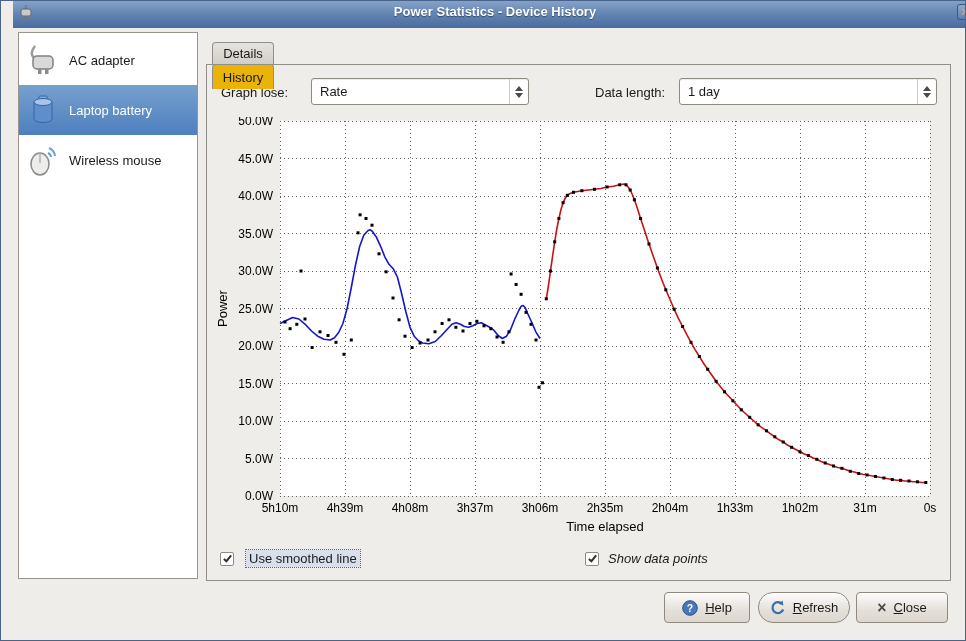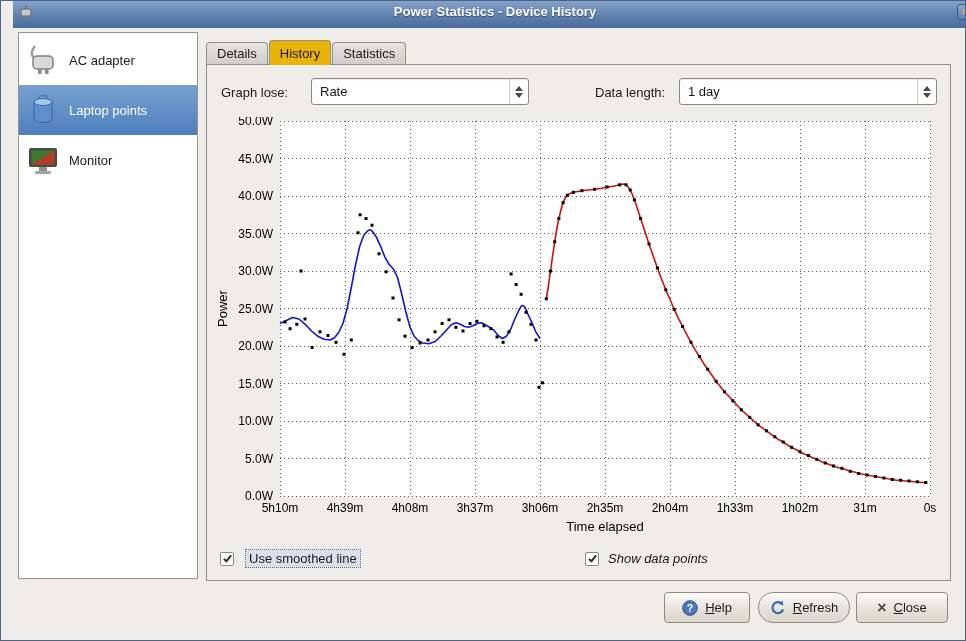--- a/index.html
+++ b/index.html
@@ -21,21 +21,21 @@
 
   
   .sidebar { position:absolute; left:17px; top:31px; width:180px; height:547px;
     background:#fff; border:1px solid #99958D; padding-top:2px; }
   .device-item { height:50px; display:flex; align-items:center; gap:9px; padding:0 7px;
     font-size:13px; cursor:default;text-align:center; }
   .device-item.selected { background:linear-gradient(#76A0CF,#4E7FBE); color:#fff; }
   .device-icon { width:34px; height:34px; flex:0 0 34px; }
 
   
-  .tabs { position:absolute; left:205px; top:39px; display:flex; align-items:flex-start; }
+  .tabs { position:absolute; left:205px; top:39px; display:flex; align-items:center;flex-direction:column; }
   .tab { height:22px; line-height:22px; margin-top:2px; padding:0 10px; font-size:13px;
     background:linear-gradient(#E6E3DE,#D2CEC7); border:1px solid #928F8A; border-bottom:none;
     border-radius:4px 4px 0 0; margin-right:1px; cursor:pointer; }
   .tab.active { height:25px; line-height:25px; margin-top:0; background:#eab308;
     position:relative; z-index:3; }
   .panel { position:absolute; left:205px; top:63px; width:745px; height:517px;
     border:1px solid #928F8A; background:#EFEDEA; z-index:1; }
 
   
   .ctl-label { position:absolute; font-size:13px; }
@@ -103,33 +103,32 @@
       <span>AC adapter</span>
     </div>
     <div class="device-item selected">
       <span class="device-icon">
         <svg viewBox="0 0 34 34" width="34" height="34">
           <rect x="13" y="3" width="8" height="4" rx="1" fill="#7FA8D9" stroke="#3465A4"></rect>
           <path d="M8 9 v17 a9 3.5 0 0 0 18 0 V9" fill="#5E8FCC" stroke="#3465A4"></path>
           <ellipse cx="17" cy="9" rx="9" ry="3.5" fill="#A8C4E8" stroke="#3465A4"></ellipse>
         </svg>
       </span>
-      <span>Laptop points</span>
+      <span>Laptop battery</span>
     </div>
     <div class="device-item">
       <span class="device-icon">
         <svg viewBox="0 0 34 34" width="34" height="34">
-          <rect x="3" y="5" width="28" height="19" rx="2" fill="#4A4A48"></rect>
-          <rect x="5.5" y="7.5" width="23" height="14" fill="#3C7A2E"></rect>
-          <path d="M5.5 21.5 L28.5 7.5 v14 z" fill="#B43A2A"></path>
-          <rect x="13" y="24" width="8" height="4" fill="#8F8D88"></rect>
-          <rect x="9" y="28" width="16" height="3" rx="1" fill="#A8A5A0"></rect>
-        </svg>
-      </span>
-      <span>Monitor</span>
+          <ellipse cx="14" cy="21" rx="9" ry="11" fill="#EDEDEB" stroke="#8a8a8a" stroke-width="1.5"></ellipse>
+          <path d="M14 10 v10" stroke="#b0b0b0" stroke-width="1.5"></path>
+          <path d="M23 5 a10 10 0 0 1 6 8" stroke="#6A9FD8" stroke-width="2" fill="none"></path>
+          <path d="M22 10 a5 5 0 0 1 3 4" stroke="#6A9FD8" stroke-width="2" fill="none"></path>
+        </svg>
+      </span>
+      <span>Wireless mouse</span>
     </div>
   </div>
 
   <div class="tabs">
     <div class="tab">
       <span>Details</span>
     </div>
     <div class="tab active">
       <span>History</span>
     </div>

